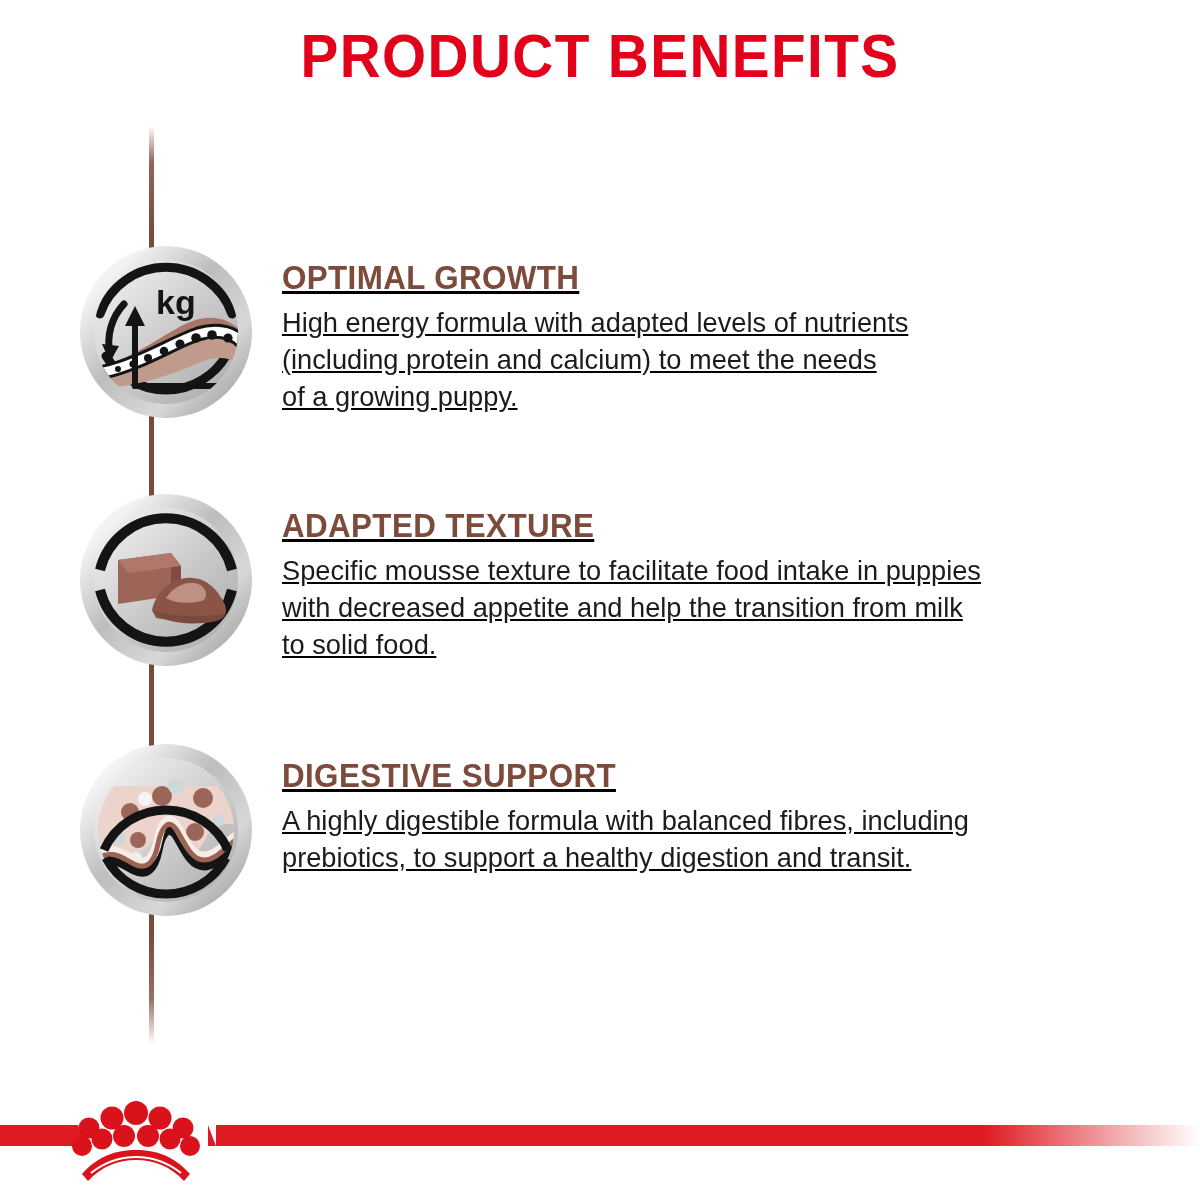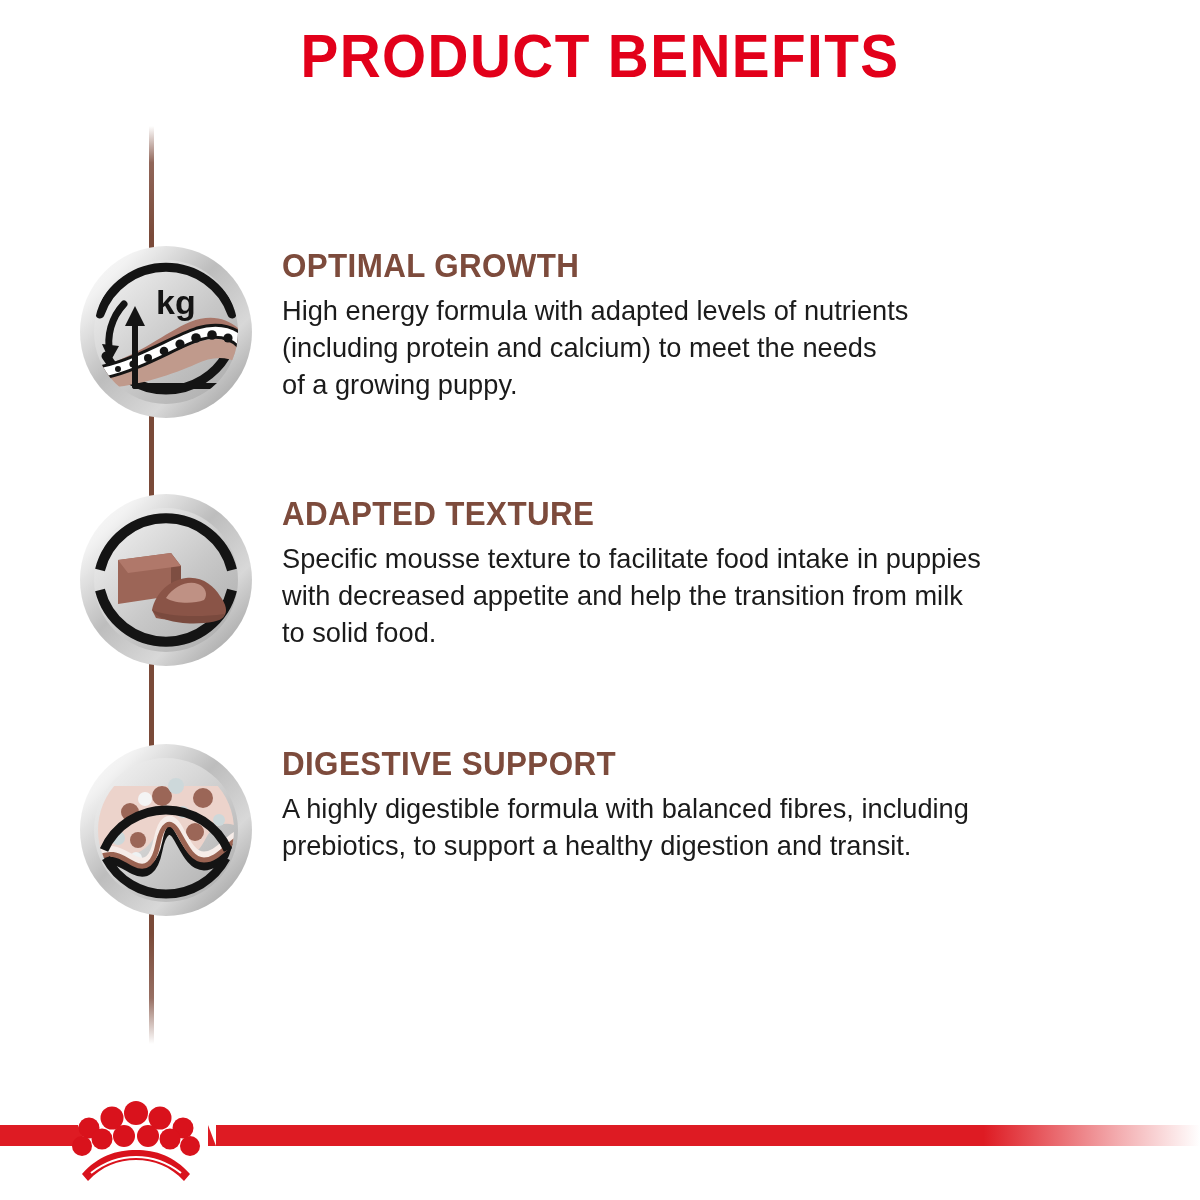--- a/index.html
+++ b/index.html
@@ -64,22 +64,23 @@
     left: 78px;
     top: 0;
     width: 176px;
     height: 176px;
   }
   .icon-wrap svg { display: block; width: 176px; height: 176px; }
 
   .benefit-text {
     position: absolute;
     left: 282px;
-    top: 4px;
+    top: 16px;
     width: 900px;
+    text-decoration: underline;
   }
   .benefit-heading {
     font-family: "Liberation Sans", sans-serif;
     font-weight: 700;
     font-size: 33px;
     letter-spacing: 0.4px;
     color: #7D4B3C;
     transform: scaleX(0.95);
     transform-origin: left center;
     margin: 0 0 7px 0;

